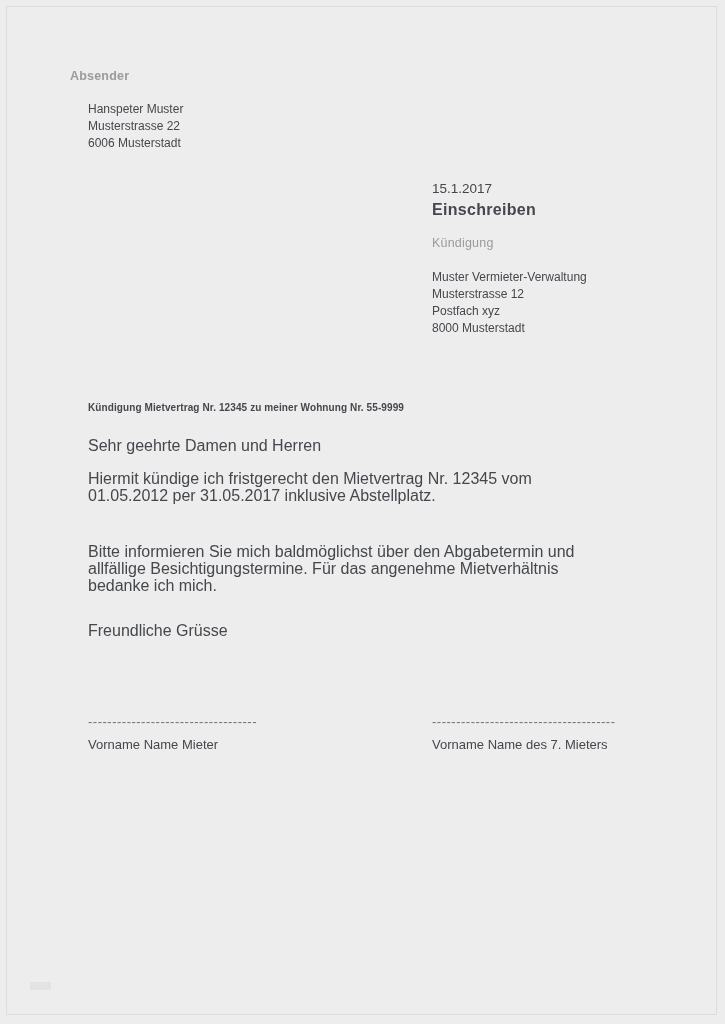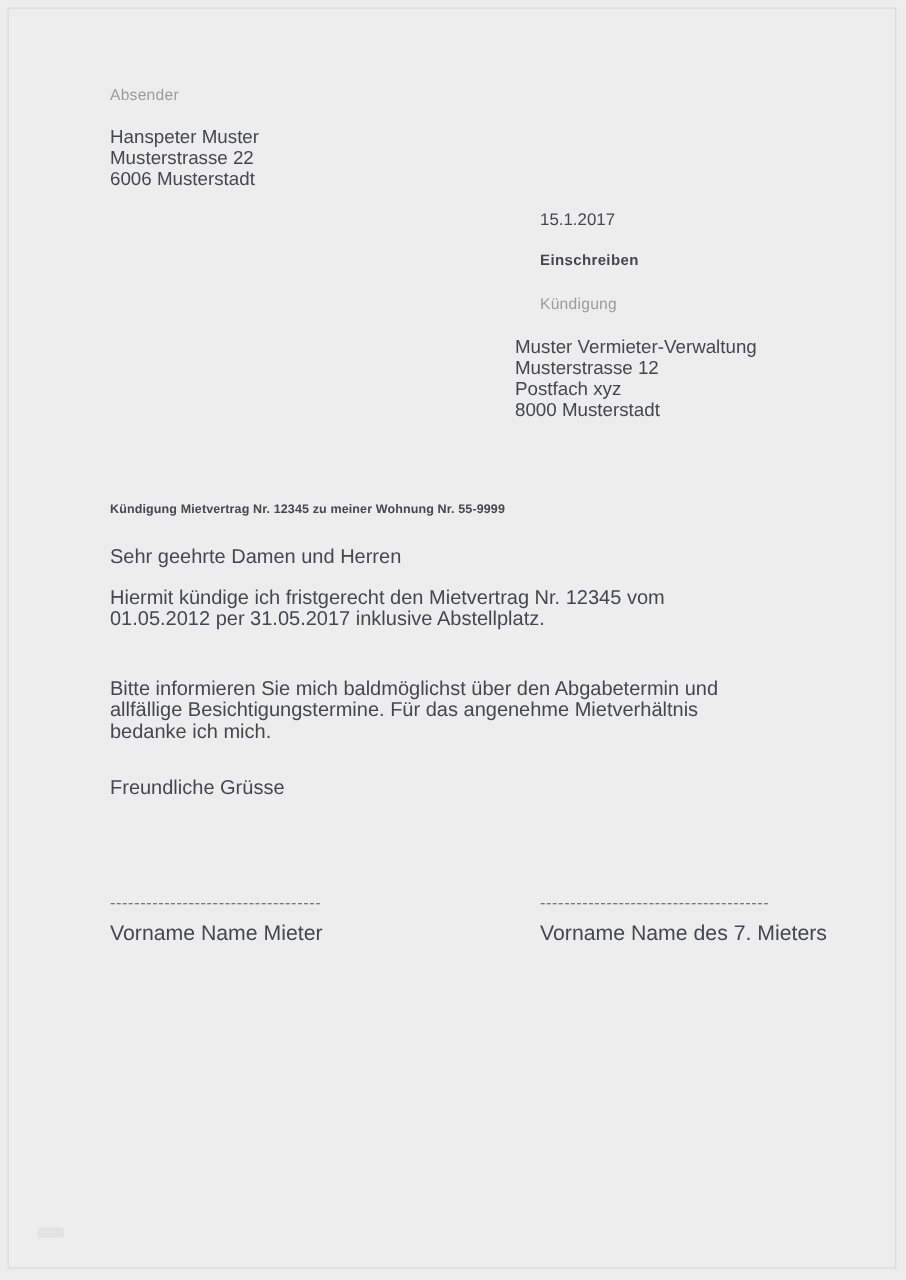--- a/index.html
+++ b/index.html
@@ -24,26 +24,26 @@
     border:1px solid var(--border);
     pointer-events:none;
   }
   .abs{position:absolute;}
   .label{
     font-size:12.5px;
     color:var(--muted);
     letter-spacing:0.2px;
   }
   .addr{
-    font-size:15px;
+    font-size:12px;
     line-height:17px;
   }
-  .date{font-size:13.5px;}
+  .date{font-size:13.5px;margin-top:13px;}
   .delivery{
-    font-size:12px;
+    font-size:16px;
     font-weight:bold;
     letter-spacing:0.3px;
   }
   .subject{
     font-size:10px;
     font-weight:bold;
     letter-spacing:0.1px;
   }
   .bodytext{
     font-size:16px;
@@ -52,52 +52,52 @@
   }
   .sig .dashes{
     font-size:13px;
     line-height:12px;
     letter-spacing:0.5px;
     color:var(--dash);
     white-space:nowrap;
   }
   .sig .sig-label{
     margin-top:9px;
-    font-size:17px;
+    font-size:13px;
   }
   .faint-mark{
     position:absolute;
     left:30px;top:982px;
     width:21px;height:8px;
     background:#e3e3e3;
     border-radius:1px;
   }
 </style>
 </head>
 <body>
 
 <div class="page">
 
   <div class="page-frame"></div>
 
-  <div class="abs label" style="left:88px;top:69px;">Absender</div>
+  <div class="abs label" style="left:70px;top:69px;font-weight:bold;">Absender</div>
 
   <div class="abs addr" style="left:88px;top:101px;">
     <div>Hanspeter Muster</div>
     <div>Musterstrasse 22</div>
     <div>6006 Musterstadt</div>
   </div>
 
   <div class="abs date" style="left:432px;top:168px;">15.1.2017</div>
 
   <div class="abs delivery" style="left:432px;top:201px;">Einschreiben</div>
 
   <div class="abs label" style="left:432px;top:236px;">Kündigung</div>
 
-  <div class="abs addr" style="left:412px;top:269px;">
+  <div class="abs addr" style="left:432px;top:269px;">
     <div>Muster Vermieter-Verwaltung</div>
     <div>Musterstrasse 12</div>
     <div>Postfach xyz</div>
     <div>8000 Musterstadt</div>
   </div>
 
   <div class="abs subject" style="left:88px;top:402px;">Kündigung Mietvertrag Nr. 12345 zu meiner Wohnung Nr. 55-9999</div>
 
   <div class="abs bodytext" style="left:88px;top:437px;">Sehr geehrte Damen und Herren</div>
 

